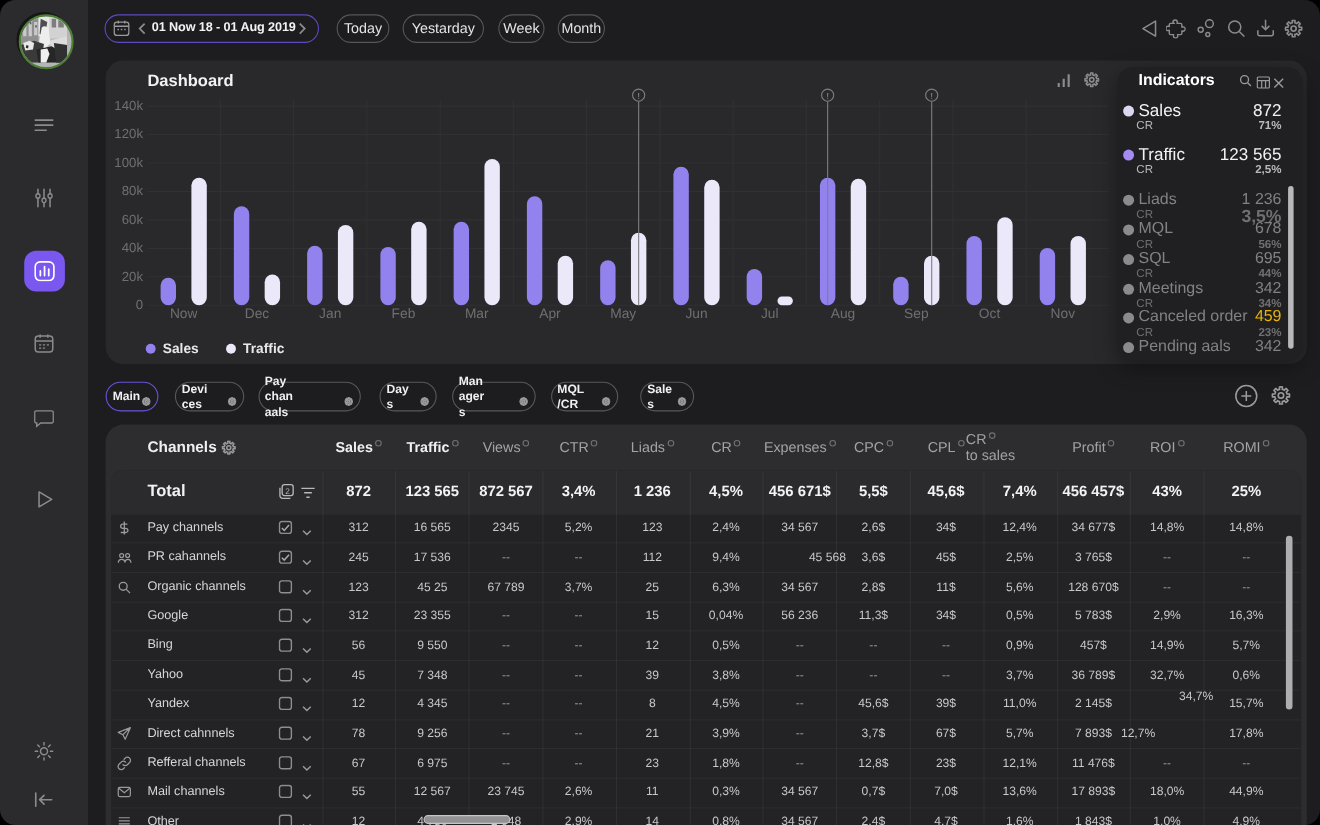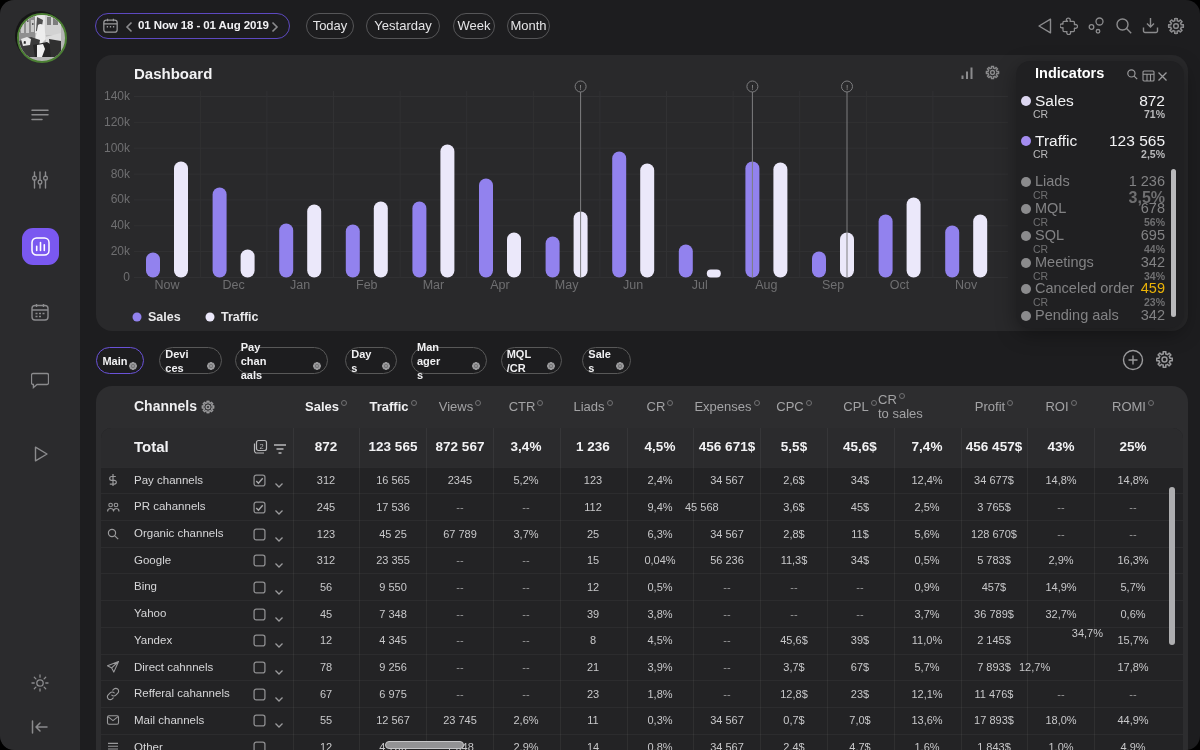--- a/index.html
+++ b/index.html
@@ -400,21 +400,21 @@
         </svg></div>
       <div class="abs" style="left:178px;top:115.8px"><svg width="10" height="7" viewBox="0 0 10 7" fill="none">
           <path d="M1.5 1.5L5 5l3.5-3.5" stroke="#9a9a9c" stroke-width="1.3"></path>
         </svg></div>
       <div class="abs" style="left:188px;top:114.8px;width:84px;text-align:center;color:#c8c8ca;font-size:11px">245</div>
       <div class="abs" style="left:255px;top:114.8px;width:84px;text-align:center;color:#c8c8ca;font-size:11px">17 536</div>
       <div class="abs" style="left:322px;top:114.8px;width:84px;text-align:center;color:#9a9a9c;font-size:11px">--</div>
       <div class="abs" style="left:388px;top:114.8px;width:84px;text-align:center;color:#9a9a9c;font-size:11px">--</div>
       <div class="abs" style="left:455px;top:114.8px;width:84px;text-align:center;color:#c8c8ca;font-size:11px">112</div>
       <div class="abs" style="left:522px;top:114.8px;width:84px;text-align:center;color:#c8c8ca;font-size:11px">9,4%</div>
-      <div class="abs" style="left:589px;top:114.8px;width:84px;text-align:left;color:#c8c8ca;font-size:11px">45 568</div>
+      <div class="abs" style="left:589px;top:114.8px;width:84px;text-align:right;color:#c8c8ca;font-size:11px">45 568</div>
       <div class="abs" style="left:656px;top:114.8px;width:84px;text-align:center;color:#c8c8ca;font-size:11px">3,6$</div>
       <div class="abs" style="left:722px;top:114.8px;width:84px;text-align:center;color:#c8c8ca;font-size:11px">45$</div>
       <div class="abs" style="left:789px;top:114.8px;width:84px;text-align:center;color:#c8c8ca;font-size:11px">2,5%</div>
       <div class="abs" style="left:856px;top:114.8px;width:84px;text-align:center;color:#c8c8ca;font-size:11px">3 765$</div>
       <div class="abs" style="left:923px;top:114.8px;width:84px;text-align:center;color:#9a9a9c;font-size:11px">--</div>
       <div class="abs" style="left:995px;top:114.8px;width:84px;text-align:center;color:#9a9a9c;font-size:11px">--</div>
       <div class="abs" style="left:5px;top:134.0px;right:5px;height:1px;background:rgba(255,255,255,0.045)"></div>
       <div class="abs" style="left:10px;top:140.5px"><svg width="14" height="14" viewBox="0 0 14 14" fill="none">
           <circle cx="6" cy="6" r="3.6" stroke="#9a9a9c" stroke-width="1.2" fill="none"></circle>
           <path d="M8.8 8.8l3.4 3.4" stroke="#9a9a9c" stroke-width="1.2"></path>
@@ -544,21 +544,21 @@
       <div class="abs" style="left:656px;top:275.0px;width:84px;text-align:center;color:#c8c8ca;font-size:11px">3,7$</div>
       <div class="abs" style="left:722px;top:275.0px;width:84px;text-align:center;color:#c8c8ca;font-size:11px">67$</div>
       <div class="abs" style="left:789px;top:275.0px;width:84px;text-align:center;color:#c8c8ca;font-size:11px">5,7%</div>
       <div class="abs" style="left:856px;top:275.0px;width:84px;text-align:center;color:#c8c8ca;font-size:11px">7 893$</div>
       <div class="abs" style="left:923px;top:275.0px;width:84px;text-align:left;color:#c8c8ca;font-size:11px">12,7%</div>
       <div class="abs" style="left:995px;top:275.0px;width:84px;text-align:center;color:#c8c8ca;font-size:11px">17,8%</div>
       <div class="abs" style="left:5px;top:294.2px;right:5px;height:1px;background:rgba(255,255,255,0.045)"></div>
       <div class="abs" style="left:10px;top:300.7px"><svg width="14" height="14" viewBox="0 0 14 14" fill="none">
           <path d="M5.8 8.2a2.8 2.8 0 0 0 4 0l2-2a2.8 2.8 0 1 0-4-4l-1 1M8.2 5.8a2.8 2.8 0 0 0-4 0l-2 2a2.8 2.8 0 1 0 4 4l1-1" stroke="#9a9a9c" stroke-width="1.15" fill="none" stroke-linecap="round"></path>
         </svg></div>
-      <div class="abs" style="left:38px;top:301.2px;color:#d6d6d8;font-size:11.5px">Refferal cahannels</div>
+      <div class="abs" style="left:38px;top:301.2px;color:#d6d6d8;font-size:11.5px">Refferal channels</div>
       <div class="abs" style="left:157px;top:300.7px"><svg width="13" height="13" viewBox="0 0 12 12" fill="none">
           <rect x="1" y="1" width="10" height="10" rx="2" stroke="#8e8e90" stroke-width="1.2"></rect>
         </svg></div>
       <div class="abs" style="left:178px;top:302.7px"><svg width="10" height="7" viewBox="0 0 10 7" fill="none">
           <path d="M1.5 1.5L5 5l3.5-3.5" stroke="#9a9a9c" stroke-width="1.3"></path>
         </svg></div>
       <div class="abs" style="left:188px;top:301.7px;width:84px;text-align:center;color:#c8c8ca;font-size:11px">67</div>
       <div class="abs" style="left:255px;top:301.7px;width:84px;text-align:center;color:#c8c8ca;font-size:11px">6 975</div>
       <div class="abs" style="left:322px;top:301.7px;width:84px;text-align:center;color:#9a9a9c;font-size:11px">--</div>
       <div class="abs" style="left:388px;top:301.7px;width:84px;text-align:center;color:#9a9a9c;font-size:11px">--</div>

